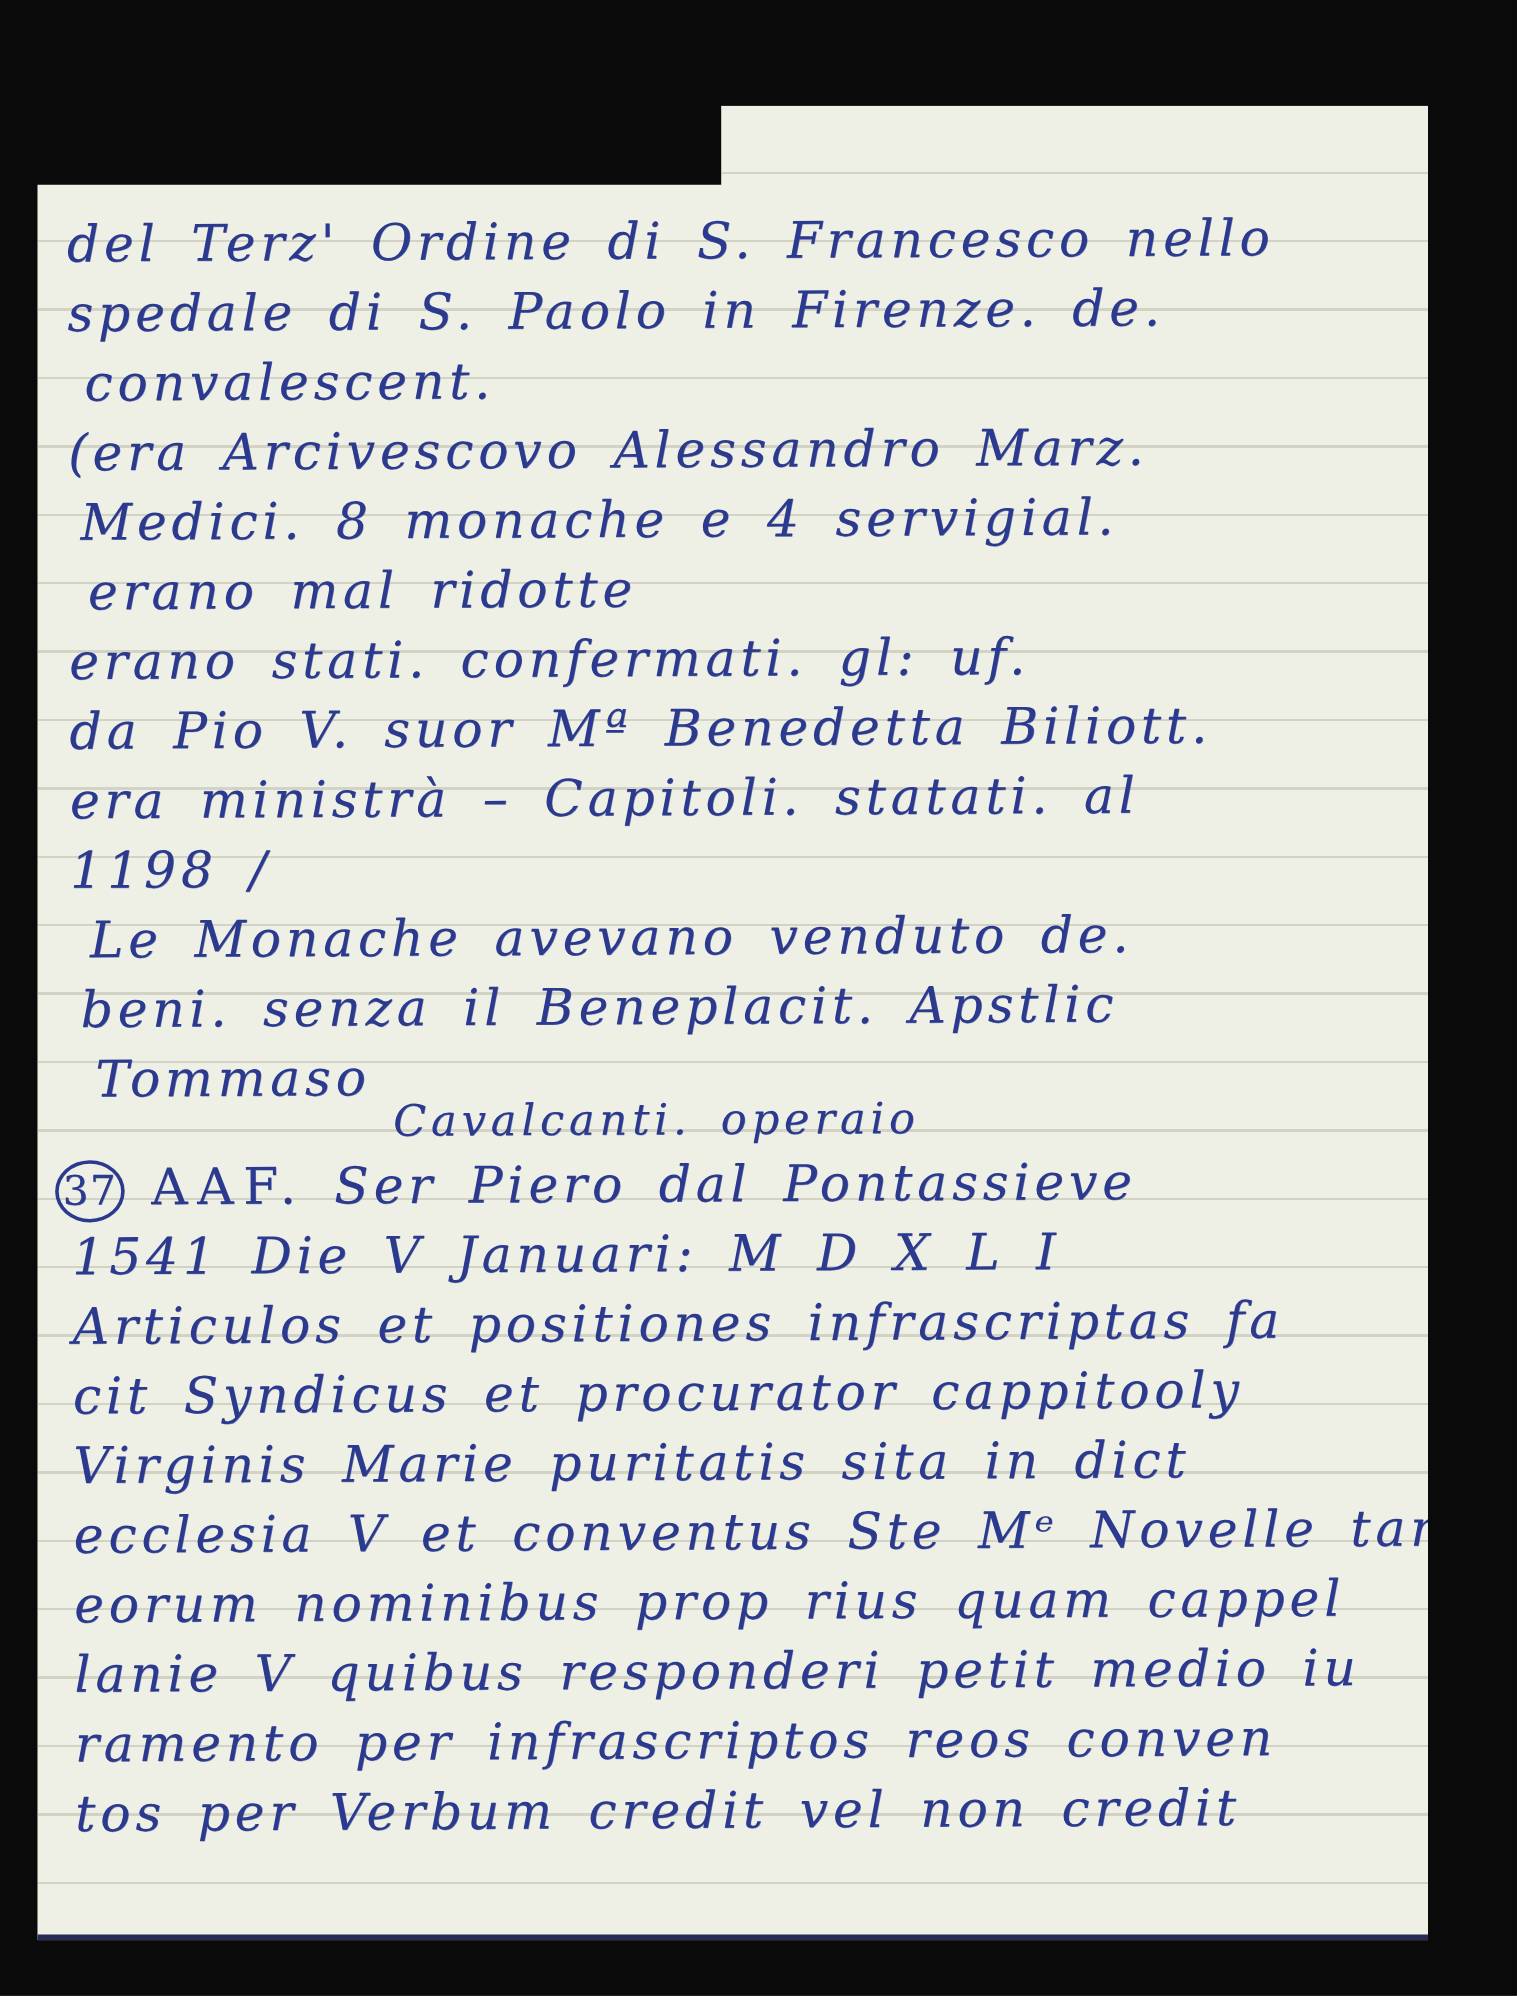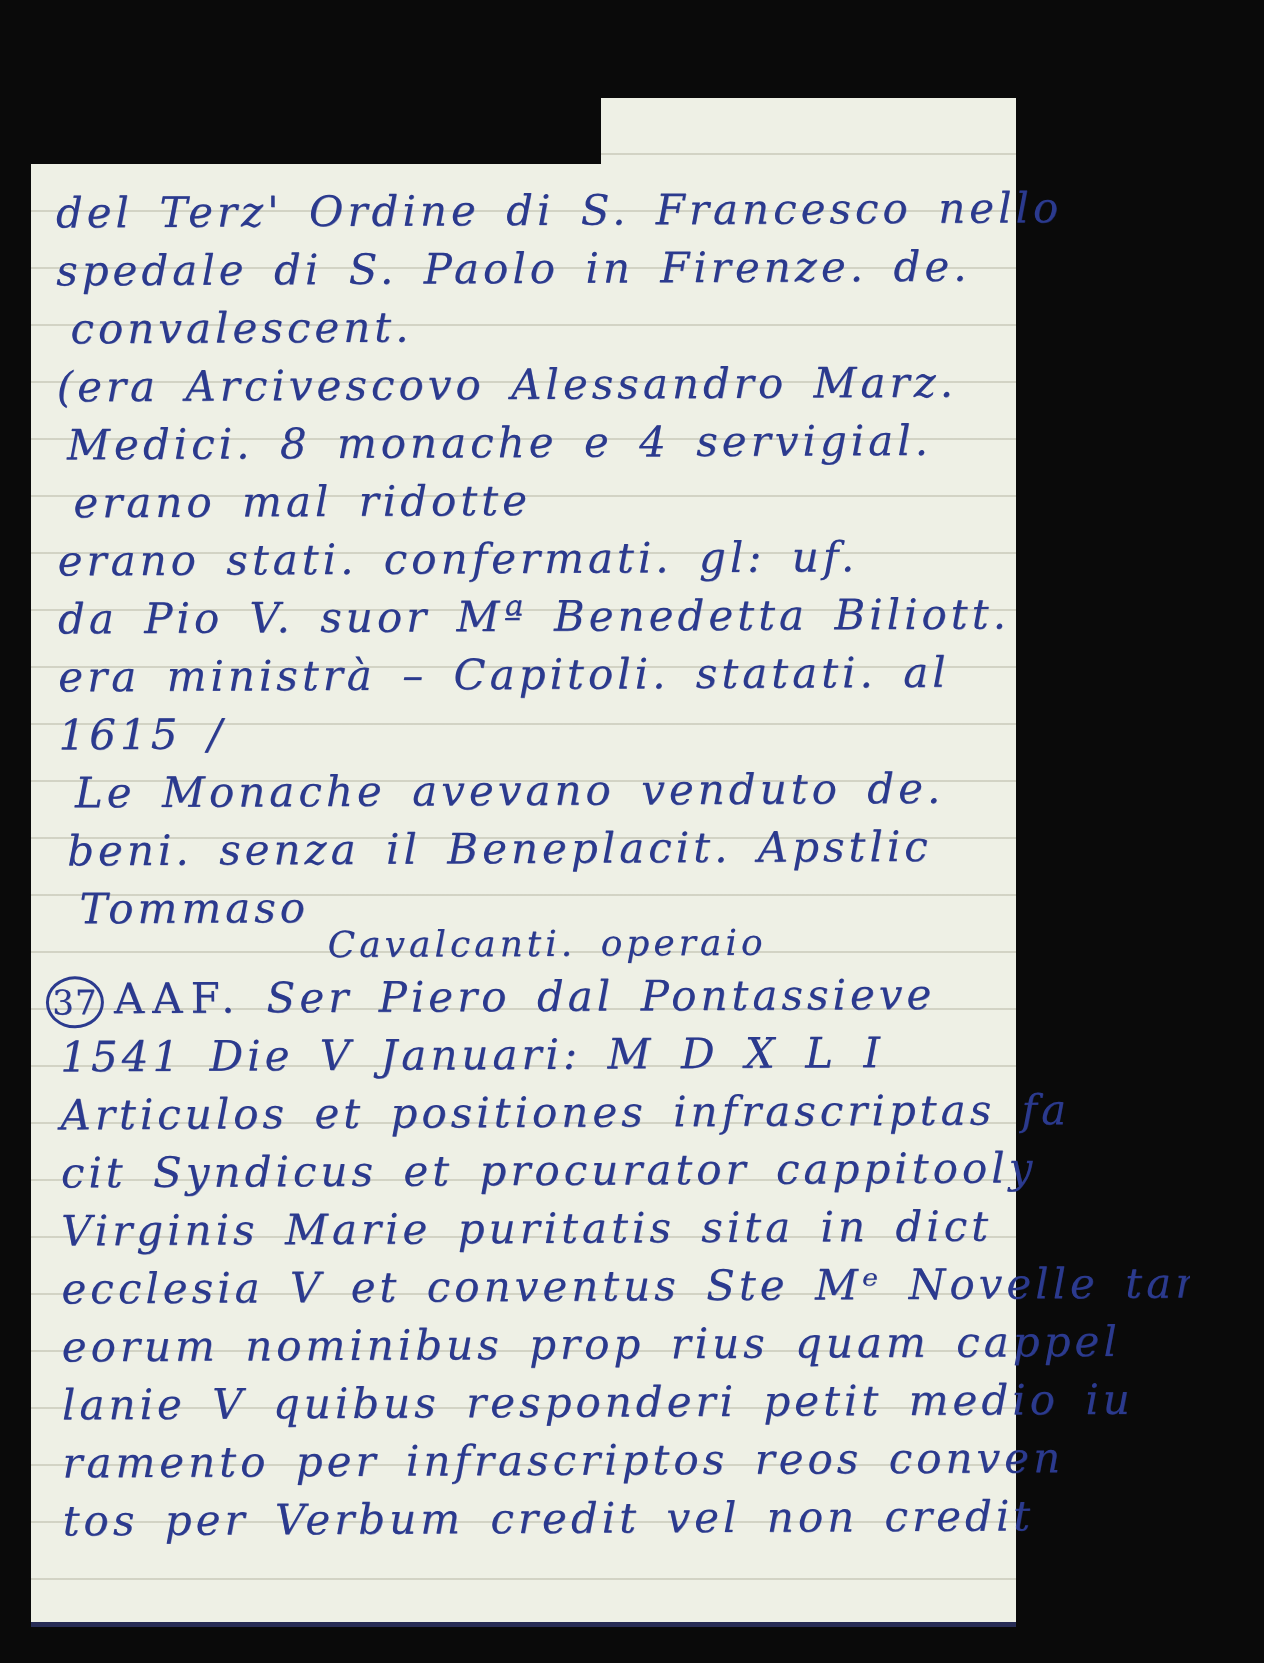--- a/index.html
+++ b/index.html
@@ -17,22 +17,22 @@
     height: 1663px;
     background:
       radial-gradient(1px 1px at 200px 300px, #3a3a3a 0, transparent 2px),
       radial-gradient(1px 1px at 900px 150px, #343434 0, transparent 2px),
       radial-gradient(1px 1px at 500px 1600px, #323232 0, transparent 2px),
       #0a0a0a;
   }
   .note-card {
     position: absolute;
     left: 31px;
-    top: 98px;
-    width: 985px;
+    top: 88px;
+    width: 1159px;
     height: 1529px;
     background:
       repeating-linear-gradient(
         to bottom,
         transparent 0px,
         transparent 55px,
         rgba(138, 136, 112, 0.28) 55px,
         rgba(138, 136, 112, 0.28) 57px
       ),
       #eef0e5;
@@ -64,21 +64,21 @@
     margin-top: -12px;
     font-size: 36px;
     line-height: 40px;
   }
   .circled {
     display: inline-flex;
     align-items: center;
     justify-content: center;
     width: 52px;
     height: 46px;
-    margin-right: 10px;
+    margin-right: 22px;
     margin-left: -14px;
     border: 3px solid #2b3a8e;
     border-radius: 50%;
     font-style: normal;
     font-size: 34px;
     letter-spacing: 1px;
     vertical-align: middle;
   }
   .print {
     font-style: normal;
@@ -94,21 +94,21 @@
     <div class="handwriting">
         <div class="line"><span>del Terz' Ordine di S. Francesco nello</span></div>
         <div class="line"><span>spedale di S. Paolo in Firenze. de.</span></div>
         <div class="line" style="padding-left: 14px;"><span>convalescent.</span></div>
         <div class="line"><span>(era Arcivescovo Alessandro Marz.</span></div>
         <div class="line" style="padding-left: 10px;"><span>Medici.  8 monache  e 4 servigial.</span></div>
         <div class="line" style="padding-left: 16px;"><span>erano mal ridotte</span></div>
         <div class="line"><span>erano stati. confermati. gl: uf.</span></div>
         <div class="line"><span>da Pio V.  suor Mª Benedetta Biliott.</span></div>
         <div class="line"><span>era ministrà  – Capitoli. statati. al</span></div>
-        <div class="line"><span>1615 /</span></div>
+        <div class="line"><span>1198 /</span></div>
         <div class="line" style="padding-left: 16px;"><span>Le Monache avevano venduto de.</span></div>
         <div class="line" style="padding-left: 8px;"><span>beni. senza  il Beneplacit. Apstlic</span></div>
         <div class="line" style="padding-left: 20px;"><span>Tommaso</span></div>
         <div class="line inserted" style="padding-left: 268px;"><span>Cavalcanti. operaio</span></div>
         <div class="line"><span class="circled">37</span><span class="print">AAF.</span><span>Ser Piero dal Pontassieve</span></div>
         <div class="line"><span>1541   Die V Januari:  M D X L I</span></div>
         <div class="line"><span>Articulos et positiones infrascriptas fa</span></div>
         <div class="line"><span>cit Syndicus et procurator cappitooly</span></div>
         <div class="line"><span>Virginis Marie puritatis sita in dict</span></div>
         <div class="line"><span>ecclesia V et conventus Ste Mᵉ Novelle tam</span></div>

